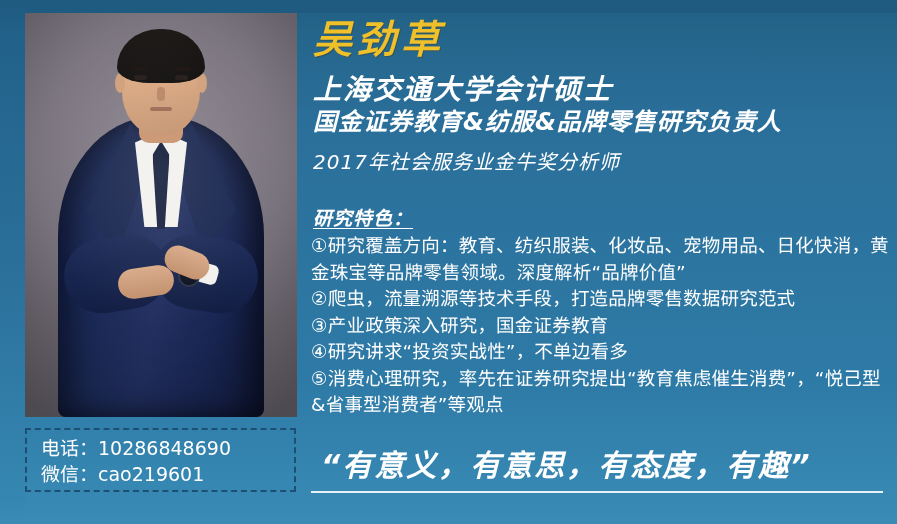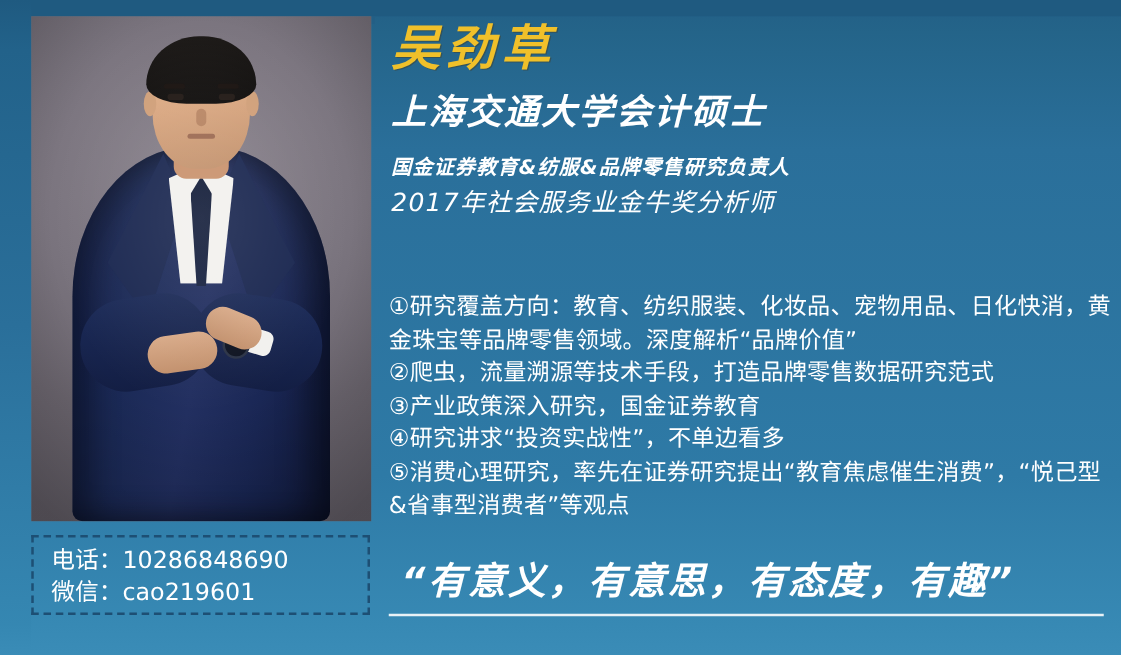--- a/index.html
+++ b/index.html
@@ -127,24 +127,23 @@
     text-shadow:1px 1px 0 rgba(80,50,0,.35);
   }
   .sub1{
     position:absolute;left:4px;top:75px;
     font-size:28px;line-height:29px;color:#ffffff;font-weight:bold;
     letter-spacing:2px;font-style:italic;
     font-family:"DejaVu Sans","Liberation Sans",sans-serif;
   }
   .sub2{
     position:absolute;left:4px;top:108px;
-    font-size:16px;line-height:29px;color:#ffffff;font-weight:bold;
+    font-size:24px;line-height:29px;color:#ffffff;font-weight:bold;
     letter-spacing:1px;font-style:italic;
     font-family:"DejaVu Sans","Liberation Sans",sans-serif;
-    margin-top:11px;
   }
   .sub3{
     position:absolute;left:4px;top:150px;
     font-size:20px;line-height:24px;color:#ffffff;
     letter-spacing:1px;font-style:italic;
     font-family:"DejaVu Sans","Liberation Sans",sans-serif;
   }
   .feat-title{
     position:absolute;left:4px;top:206px;
     font-size:19px;line-height:24px;color:#ffffff;font-weight:bold;
@@ -229,20 +228,21 @@
     <div class="contact-line l1">电话：10286848690</div>
     <div class="contact-line l2">微信：cao219601</div>
   </div>
 
   <div id="content">
     <div class="name">吴劲草</div>
     <div class="sub1">上海交通大学会计硕士</div>
     <div class="sub2">国金证券教育&amp;纺服&amp;品牌零售研究负责人</div>
     <div class="sub3">2017年社会服务业金牛奖分析师</div>
 
+    <div class="feat-title">研究特色：</div>
     <ul id="feat-list">
         <li>①研究覆盖方向：教育、纺织服装、化妆品、宠物用品、日化快消，黄金珠宝等品牌零售领域。深度解析“品牌价值”</li>
         <li>②爬虫，流量溯源等技术手段，打造品牌零售数据研究范式</li>
         <li>③产业政策深入研究，国金证券教育</li>
         <li>④研究讲求“投资实战性”，不单边看多</li>
         <li>⑤消费心理研究，率先在证券研究提出“教育焦虑催生消费”，“悦己型&amp;省事型消费者”等观点</li>
       </ul>
 
     <div class="slogan">“有意义，有意思，有态度，有趣”</div>
     <div class="slogan-rule"></div>

